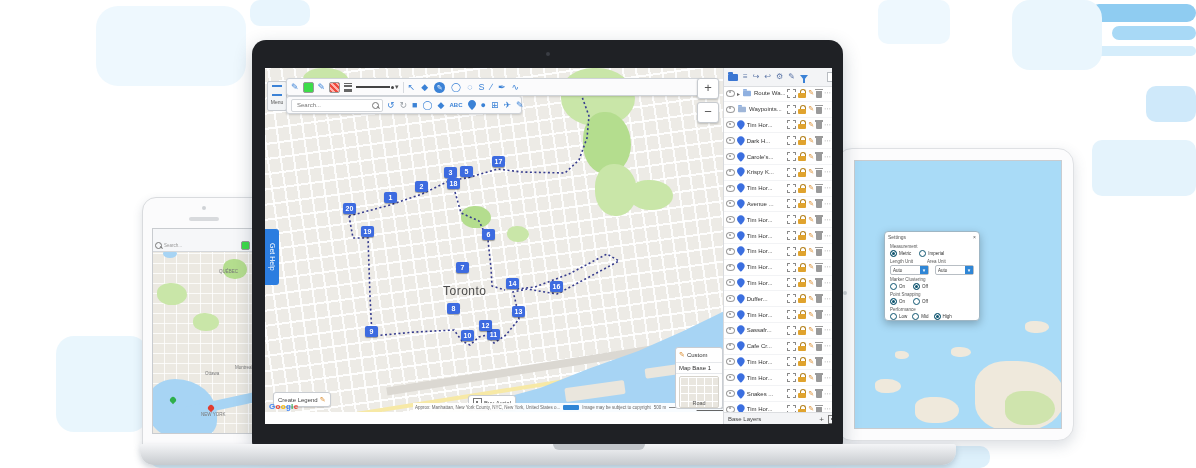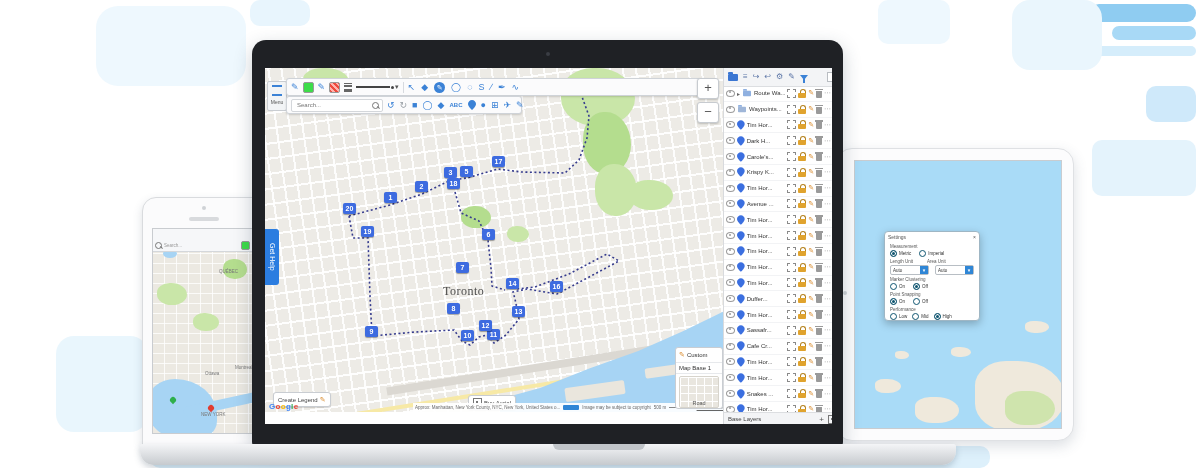--- a/index.html
+++ b/index.html
@@ -282,21 +282,21 @@
           <div class="mk" style="left: 214px; top: 252px; background: rgb(61, 107, 224); border-top-color: rgb(61, 107, 224);">12</div>
           <div class="mk" style="left: 247px; top: 238px; background: rgb(61, 107, 224); border-top-color: rgb(61, 107, 224);">13</div>
           <div class="mk" style="left: 241px; top: 210px; background: rgb(61, 107, 224); border-top-color: rgb(61, 107, 224);">14</div>
           <div class="mk" style="left: 285px; top: 213px; background: rgb(61, 107, 224); border-top-color: rgb(61, 107, 224);">16</div>
           <div class="mk" style="left: 227px; top: 88px; background: rgb(61, 107, 224); border-top-color: rgb(61, 107, 224);">17</div>
           <div class="mk" style="left: 182px; top: 110px; background: rgb(61, 107, 224); border-top-color: rgb(61, 107, 224);">18</div>
           <div class="mk" style="left: 96px; top: 158px; background: rgb(61, 107, 224); border-top-color: rgb(61, 107, 224);">19</div>
           <div class="mk" style="left: 78px; top: 135px; background: rgb(61, 107, 224); border-top-color: rgb(61, 107, 224);">20</div>
         </div>
 
-    <div class="abs" id="city-label" style="left:178px;top:216px;font-family:Liberation Serif, serif;">Toronto</div>
+    <div class="abs" id="city-label" style="left:178px;top:216px;">Toronto</div>
 
     <div class="abs" id="menu-btn">
       <span class="bars"></span>
       <span class="mlabel">Menu</span>
     </div>
     <div class="abs tbar" id="row1">
       <span class="tico">✎</span>
       <span class="sw" id="sw-line" style="background: rgb(61, 220, 73);"></span>
       <span class="tico">✎</span>
       <span class="sw" id="sw-fill" style="background: repeating-linear-gradient(45deg, rgb(238, 75, 62) 0px, rgb(238, 75, 62) 2px, rgb(255, 179, 173) 2px, rgb(255, 179, 173) 4px);"></span>

